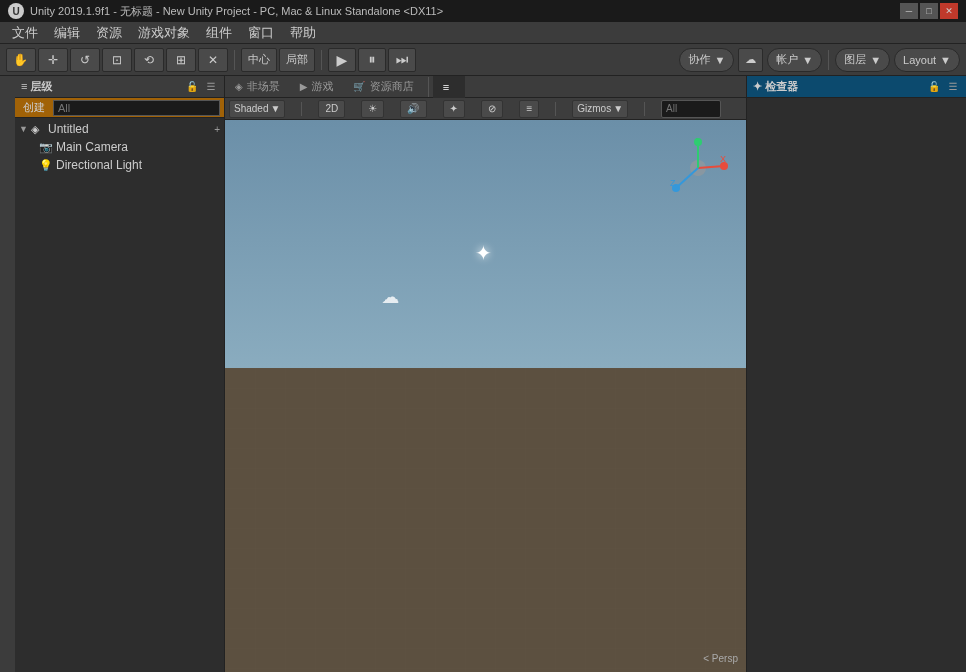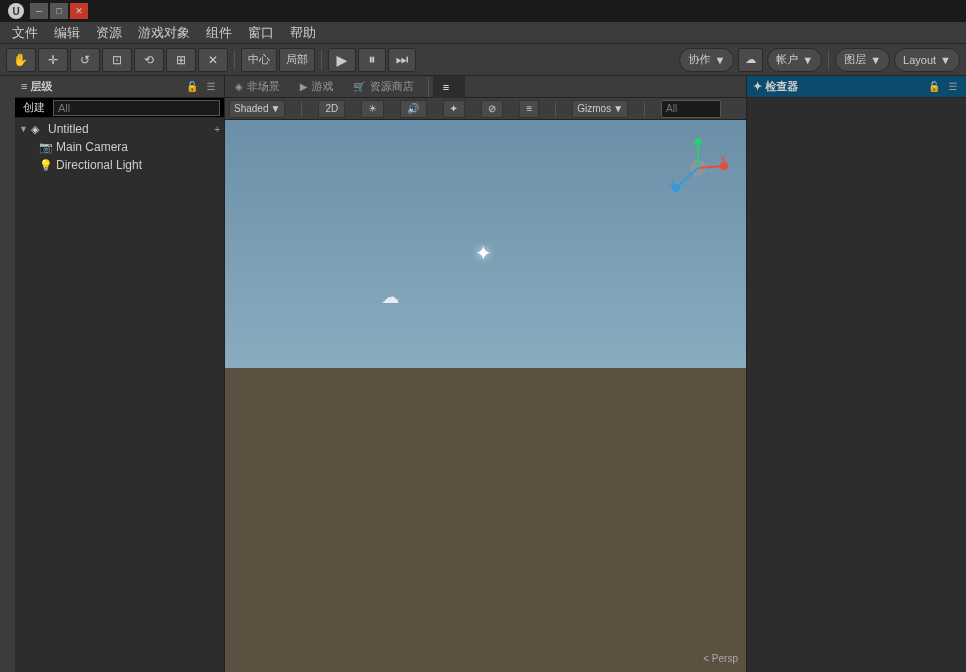--- a/index.html
+++ b/index.html
@@ -184,21 +184,21 @@
       height: 14px;
       color: #999;
       cursor: pointer;
       font-size: 10px;
       display: flex;
       align-items: center;
       justify-content: center;
     }
     .search-bar {
       height: 20px;
-      background: #000000;
+      background: #a16207;
       border-bottom: 1px solid #222;
       display: flex;
       align-items: center;
       padding: 0 4px;
       gap: 4px;
     }
     .search-bar input {
       flex: 1;
       background: #1a1a1a;
       border: 1px solid #555;
@@ -409,20 +409,21 @@
       left: 0;
       width: 100%;
       height: 55%;
     }
   </style>
 </head>
 <body>
 
 <div id="title-bar">
   <div class="unity-logo">U</div>
+  <div class="title-text">Unity 2019.1.9f1 - 无标题 - New Unity Project - PC, Mac &amp; Linux Standalone &lt;DX11&gt;</div>
   <div class="win-controls">
     <button class="win-btn">─</button>
     <button class="win-btn">□</button>
     <button class="win-btn close">✕</button>
   </div>
 </div>
 
 <div id="menu-bar">
   <div class="menu-item">文件</div>
   <div class="menu-item">编辑</div>

